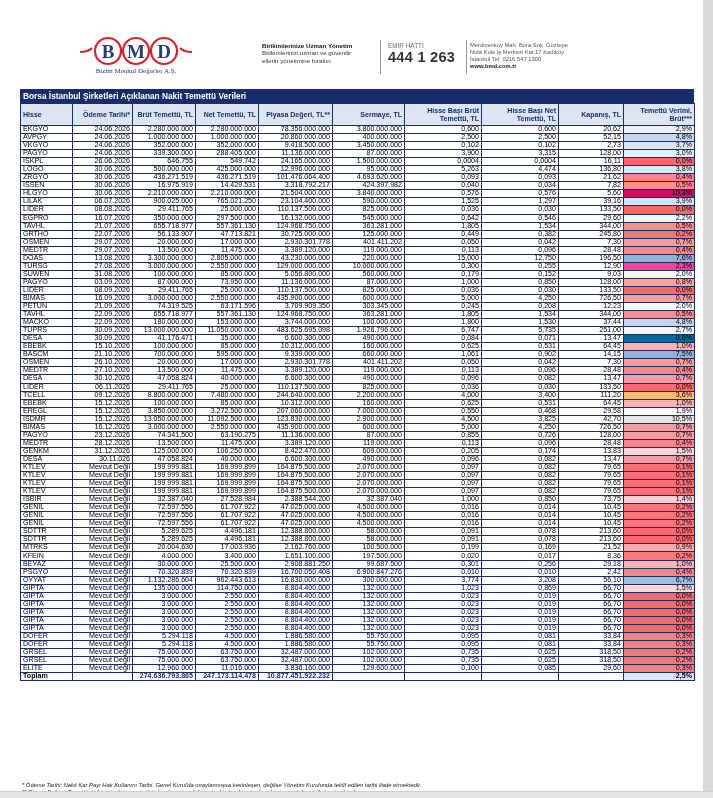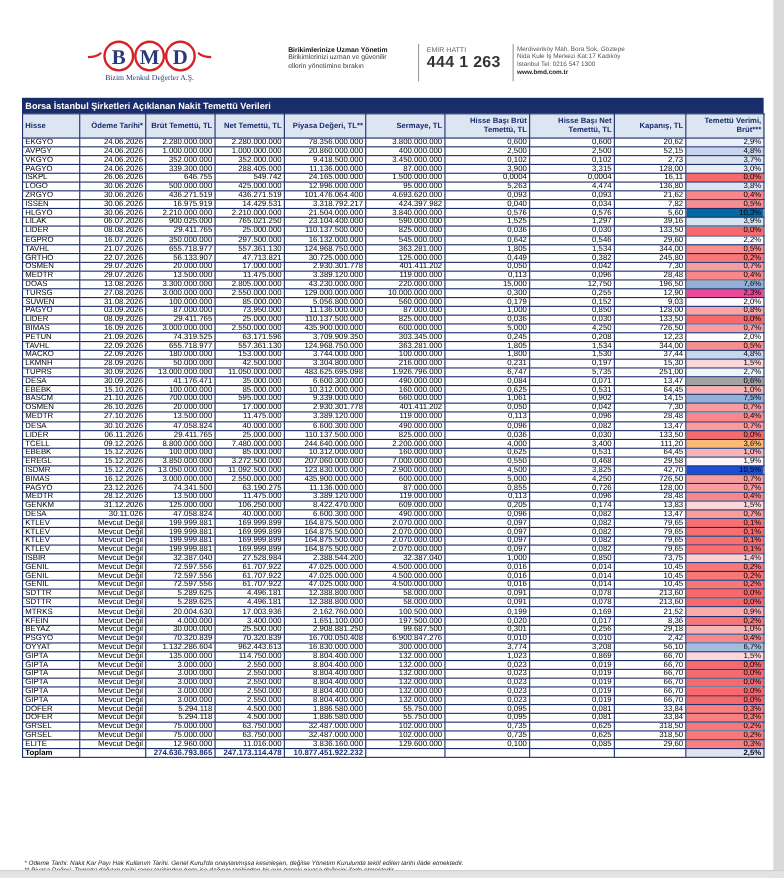--- a/index.html
+++ b/index.html
@@ -201,21 +201,21 @@
           <tr>
             <td class="l">HLGYO</td>
             <td>30.06.2026</td>
             <td>2.210.000.000</td>
             <td>2.210.000.000</td>
             <td>21.504.000.000</td>
             <td>3.840.000.000</td>
             <td>0,576</td>
             <td>0,576</td>
             <td>5,60</td>
-            <td style="background: #0369a1;">10,3%</td>
+            <td style="background: #be185d;">10,3%</td>
           </tr>
           <tr>
             <td class="l">LILAK</td>
             <td>06.07.2026</td>
             <td>900.025.000</td>
             <td>765.021.250</td>
             <td>23.104.400.000</td>
             <td>590.000.000</td>
             <td>1,525</td>
             <td>1,297</td>
@@ -396,32 +396,20 @@
             <td>180.000.000</td>
             <td>153.000.000</td>
             <td>3.744.000.000</td>
             <td>100.000.000</td>
             <td>1,800</td>
             <td>1,530</td>
             <td>37,44</td>
             <td style="background: rgb(199, 214, 236);">4,8%</td>
           </tr>
           <tr>
-            <td class="l">LKMNH</td>
-            <td>28.09.2026</td>
-            <td>50.000.000</td>
-            <td>42.500.000</td>
-            <td>3.304.800.000</td>
-            <td>216.000.000</td>
-            <td>0,231</td>
-            <td>0,197</td>
-            <td>15,30</td>
-            <td style="background: rgb(251, 215, 218);">1,5%</td>
-          </tr>
-          <tr>
             <td class="l">TUPRS</td>
             <td>30.09.2026</td>
             <td>13.000.000.000</td>
             <td>11.050.000.000</td>
             <td>483.625.695.098</td>
             <td>1.926.796.000</td>
             <td>6,747</td>
             <td>5,735</td>
             <td>251,00</td>
             <td style="background: rgb(239, 243, 250);">2,7%</td>
@@ -429,21 +417,21 @@
           <tr>
             <td class="l">DESA</td>
             <td>30.09.2026</td>
             <td>41.176.471</td>
             <td>35.000.000</td>
             <td>6.600.300.000</td>
             <td>490.000.000</td>
             <td>0,084</td>
             <td>0,071</td>
             <td>13,47</td>
-            <td style="background: #a3a3a3;">0,6%</td>
+            <td style="background: #0369a1;">0,6%</td>
           </tr>
           <tr>
             <td class="l">EBEBK</td>
             <td>15.10.2026</td>
             <td>100.000.000</td>
             <td>85.000.000</td>
             <td>10.312.000.000</td>
             <td>160.000.000</td>
             <td>0,625</td>
             <td>0,531</td>
@@ -549,21 +537,21 @@
           <tr>
             <td class="l">ISDMR</td>
             <td>15.12.2026</td>
             <td>13.050.000.000</td>
             <td>11.092.500.000</td>
             <td>123.830.000.000</td>
             <td>2.900.000.000</td>
             <td>4,500</td>
             <td>3,825</td>
             <td>42,70</td>
-            <td style="background: #1d4ed8;">10,5%</td>
+            <td style="background: #e5e5e5;">10,5%</td>
           </tr>
           <tr>
             <td class="l">BIMAS</td>
             <td>16.12.2026</td>
             <td>3.000.000.000</td>
             <td>2.550.000.000</td>
             <td>435.900.000.000</td>
             <td>600.000.000</td>
             <td>5,000</td>
             <td>4,250</td>

